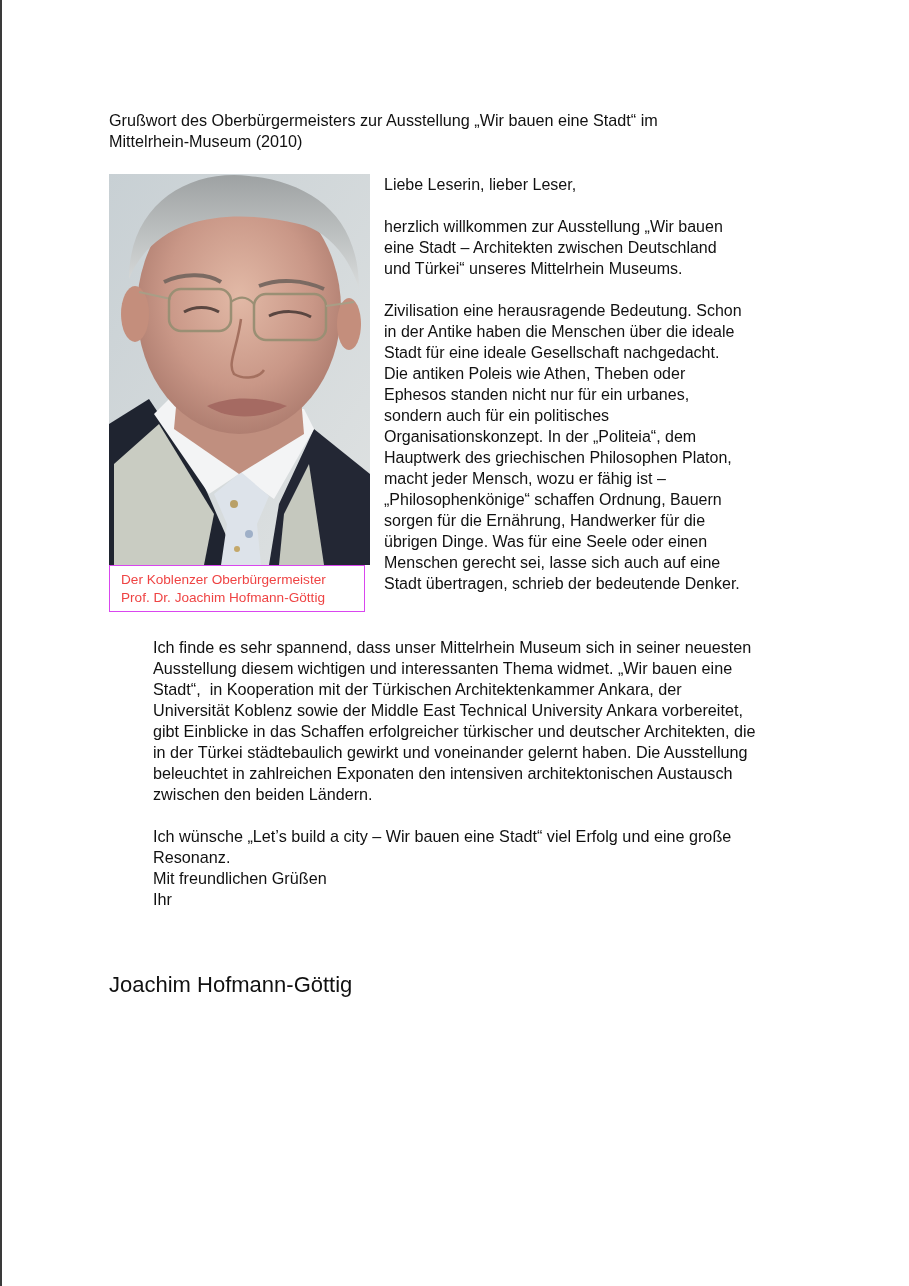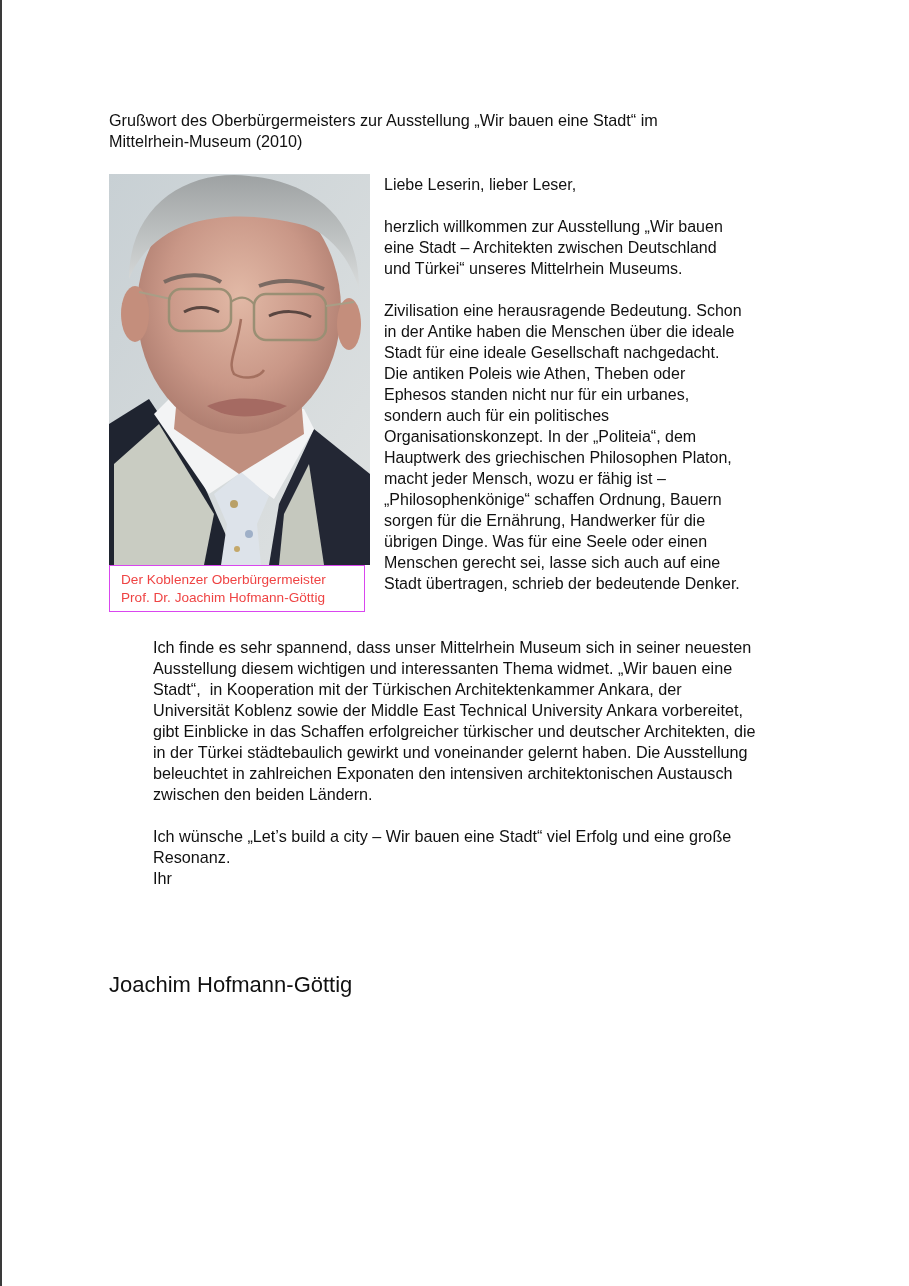--- a/index.html
+++ b/index.html
@@ -201,17 +201,18 @@
     <span class="line">Universität Koblenz sowie der Middle East Technical University Ankara vorbereitet,</span>
     <span class="line">gibt Einblicke in das Schaffen erfolgreicher türkischer und deutscher Architekten, die</span>
     <span class="line">in der Türkei städtebaulich gewirkt und voneinander gelernt haben. Die Ausstellung</span>
     <span class="line">beleuchtet in zahlreichen Exponaten den intensiven architektonischen Austausch</span>
     <span class="line">zwischen den beiden Ländern.</span>
   </p>
   <div class="p-gap"></div>
   <p>
     <span class="line">Ich wünsche „Let’s build a city – Wir bauen eine Stadt“ viel Erfolg und eine große</span>
     <span class="line">Resonanz.</span>
+    <span class="line">Mit freundlichen Grüßen</span>
     <span class="line">Ihr</span>
   </p>
 </div>
 
 <div class="signature">Joachim Hofmann-Göttig</div>
 
 </body></html>

